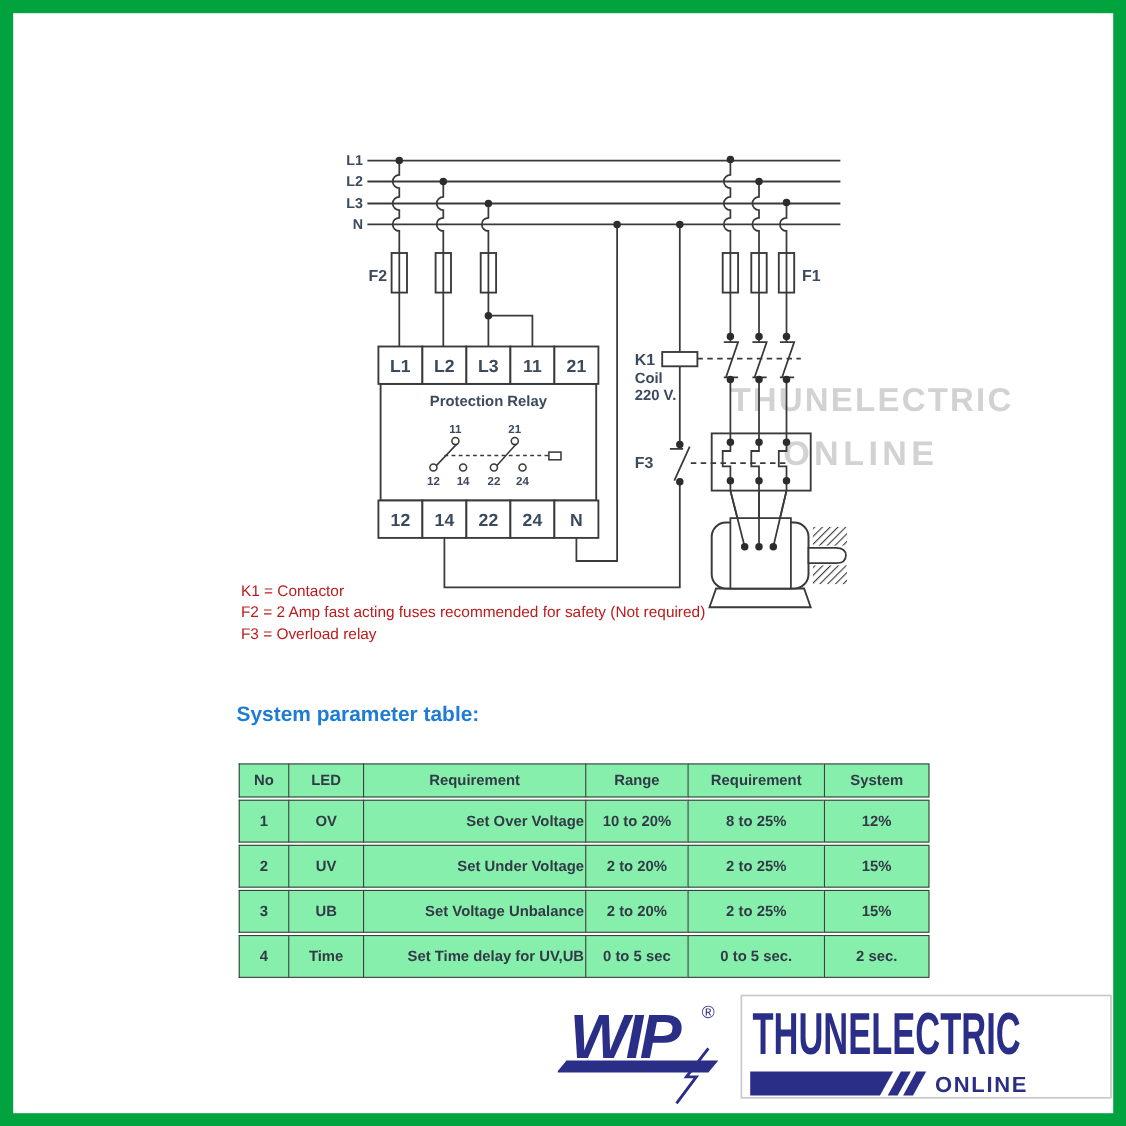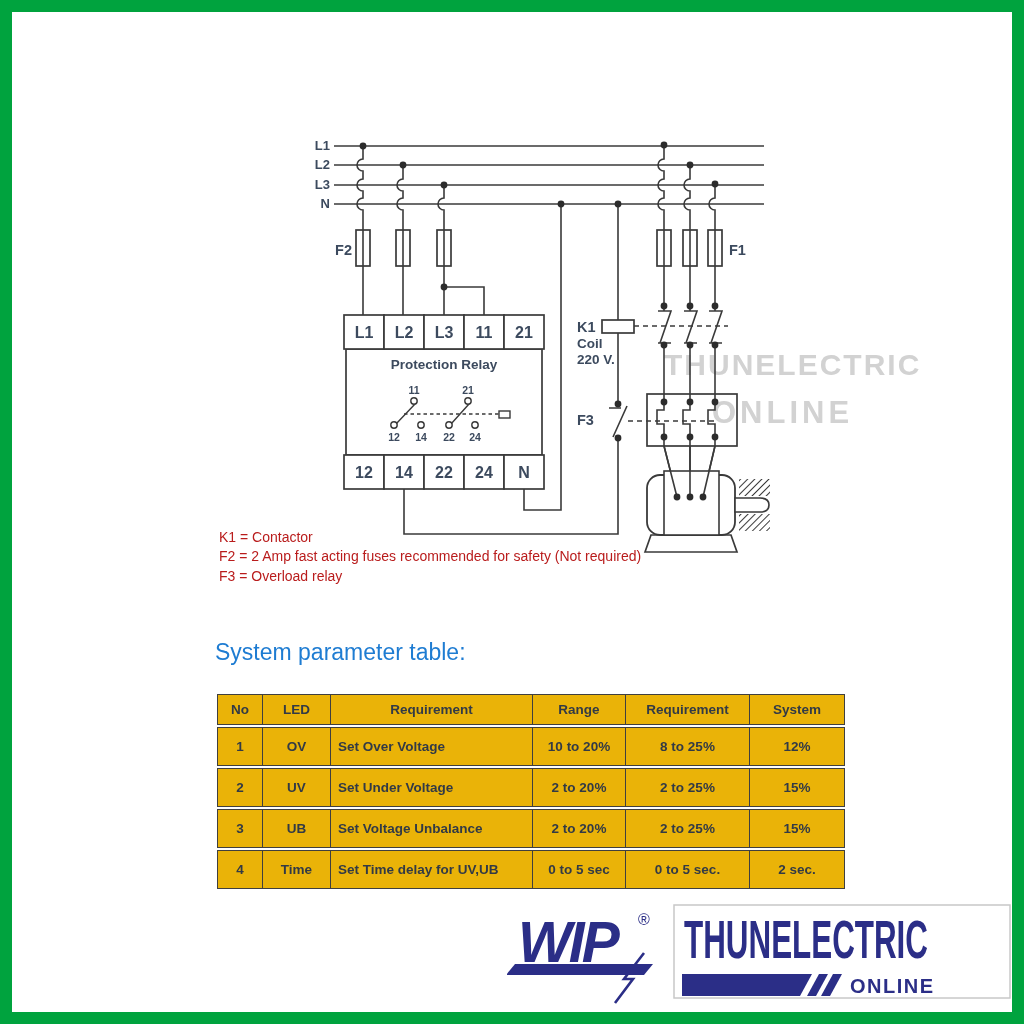--- a/index.html
+++ b/index.html
@@ -5,32 +5,32 @@
   html,body{margin:0;padding:0;background:#ffffff;font-family:"Liberation Sans",sans-serif;}
   .page{position:relative;width:1024px;height:1024px;background:#ffffff;box-sizing:border-box;
         border:12px solid #00a33e;overflow:hidden;}
   .watermark{position:absolute;color:#d2d2d2;font-weight:700;z-index:0;white-space:nowrap;}
   .wm1{left:652px;top:336px;font-size:30px;letter-spacing:2px;}
   .wm2{left:700px;top:383px;font-size:31px;letter-spacing:4px;}
   svg.circuit{position:absolute;left:270px;top:110px;z-index:1;}
   .legend{position:absolute;left:207px;top:516px;z-index:1;color:#b91c1c;
           font-size:14px;font-weight:400;line-height:19.3px;}
   .section-title{position:absolute;left:203px;top:627px;z-index:1;color:#1e7cd2;
-          font-size:23px;font-weight:400;}
+          font-size:19px;font-weight:700;}
   table.params{position:absolute;left:205px;top:680px;z-index:1;width:628px;
           border-collapse:separate;border-spacing:0 2px;table-layout:fixed;
           font-size:13.5px;color:#323a46;font-weight:600;}
   table.params th,table.params td{
           border-top:1.5px solid #3f3f3f;border-bottom:1.5px solid #3f3f3f;
-          border-left:1.5px solid #3f3f3f;text-align:center;background:#eab308;
+          border-left:1.5px solid #3f3f3f;text-align:center;background:#86efac;
           overflow:hidden;white-space:nowrap;}
   table.params th:last-child,table.params td:last-child{border-right:1.5px solid #3f3f3f;}
   table.params th{height:27px;font-weight:600;}
   table.params td{height:35px;}
-  table.params td.desc{text-align:left;padding-left:7px;}
+  table.params td.desc{text-align:right;padding-left:7px;}
   svg.brand{position:absolute;left:495px;top:888px;z-index:1;}
 </style>
 </head>
 <body>
 
 <div class="page">
 
   <div class="watermark wm1">THUNELECTRIC</div>
   <div class="watermark wm2">ONLINE</div>
 

